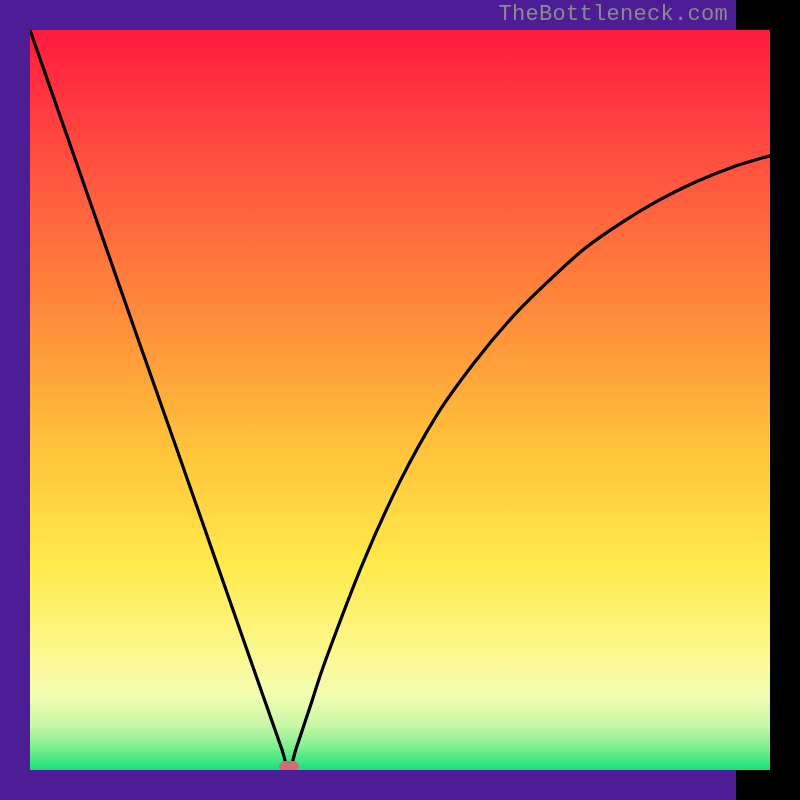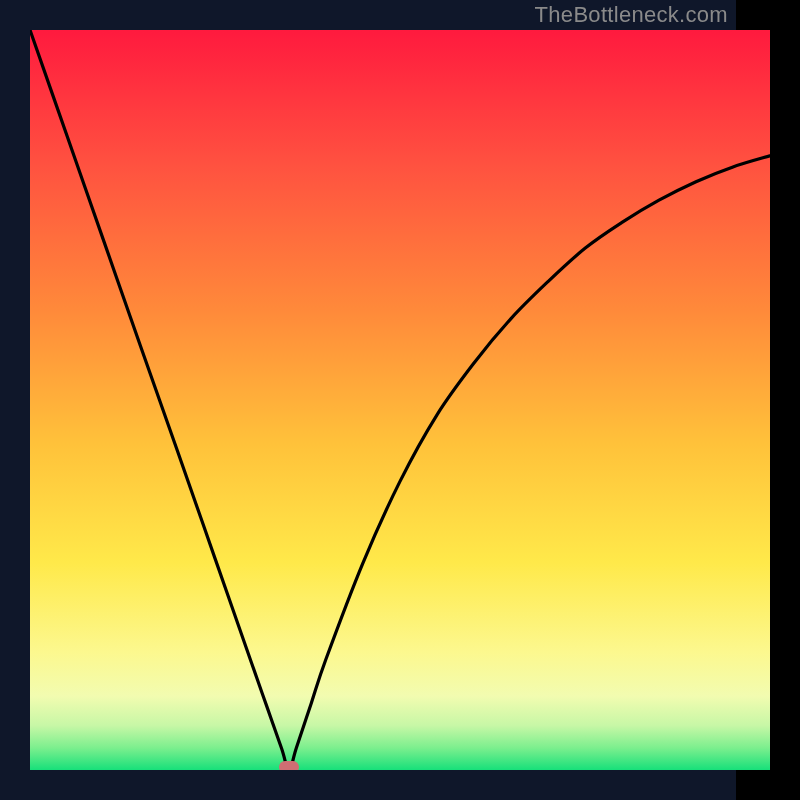--- a/index.html
+++ b/index.html
@@ -7,21 +7,22 @@
     padding: 0;
     width: 800px;
     height: 800px;
     background: #000;
     font-family: Arial, Helvetica, sans-serif;
   }
   .frame {
     position: relative;
     width: 736px;
     height: 800px;
-    background: #0f172a;
+    background: #4c1d95;
+    font-family: Liberation Mono, monospace;
   }
   .watermark {
     position: absolute;
     top: 2px;
     right: 8px;
     color: #8a8a8a;
     font-size: 22px;
     font-weight: 500;
     letter-spacing: 0.3px;
     z-index: 10;

